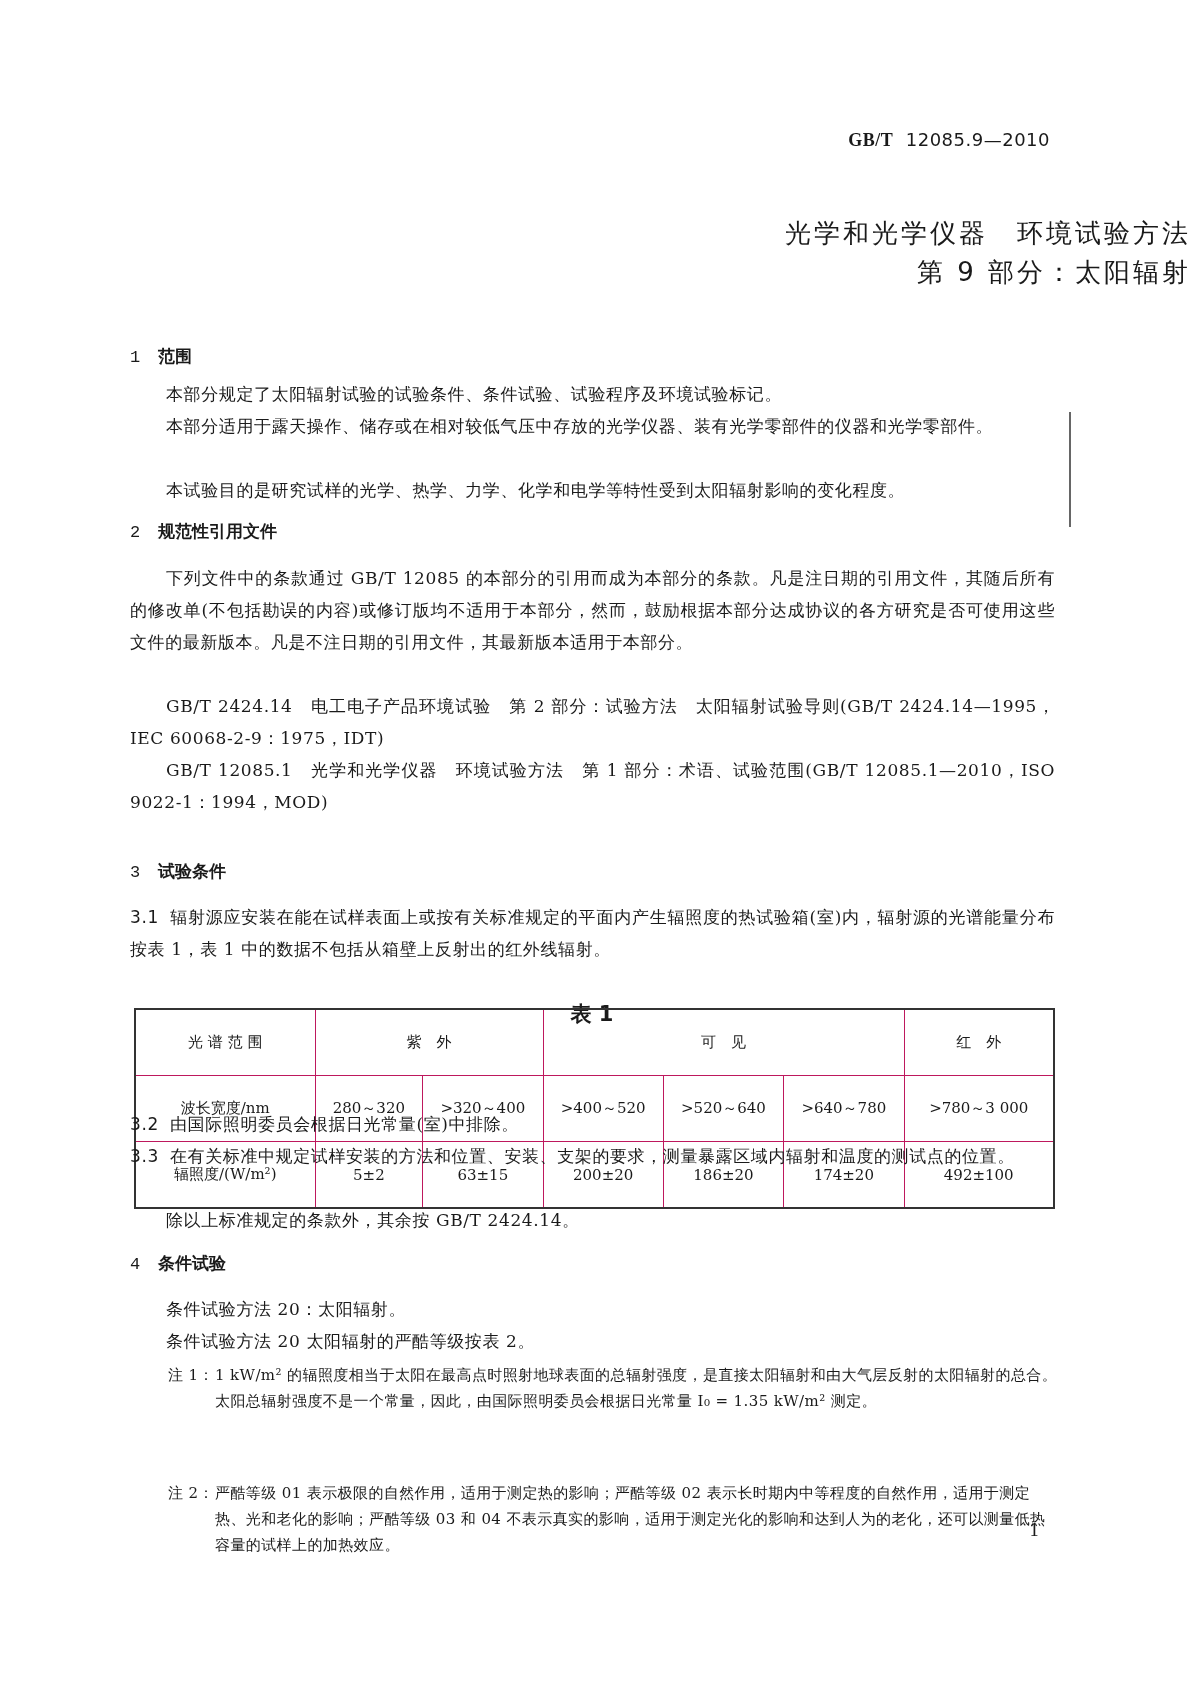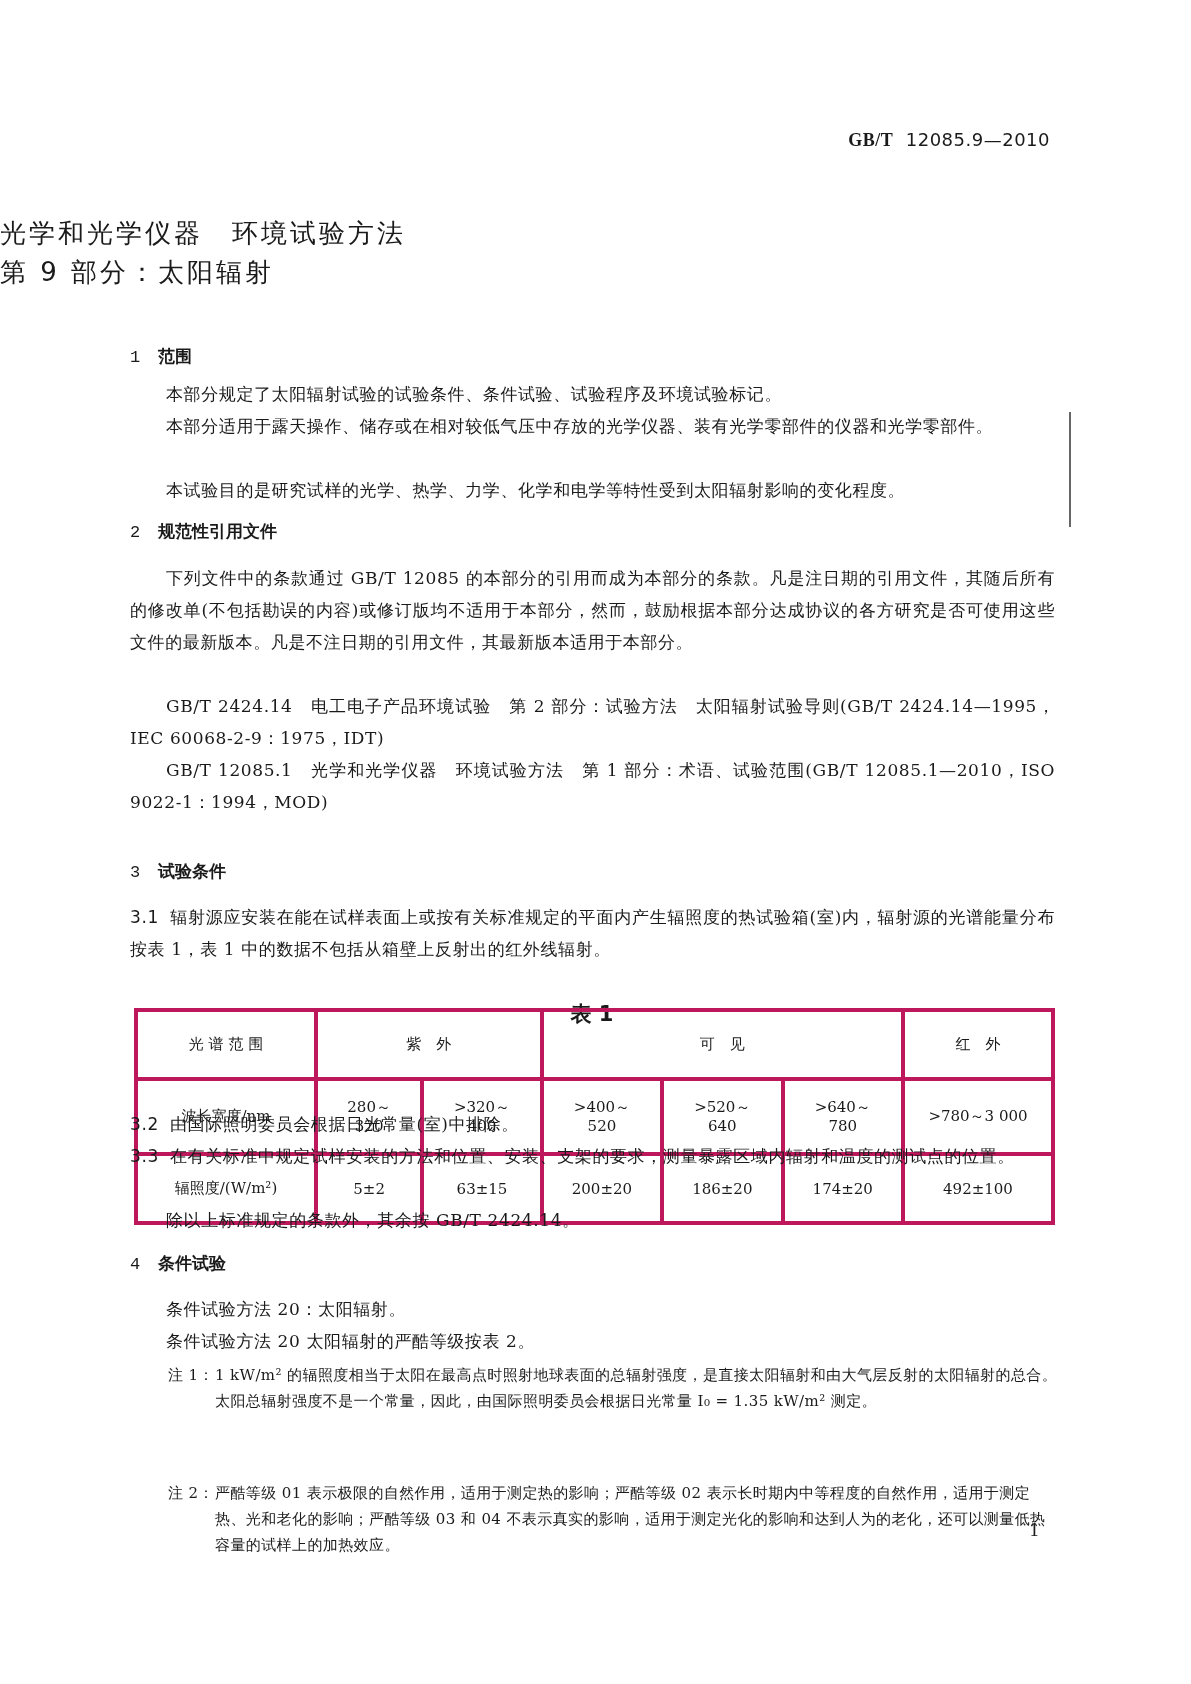--- a/index.html
+++ b/index.html
@@ -2,32 +2,32 @@
 <html><head>
 <meta charset="utf-8">
 <style>
   html,body{margin:0;padding:0;background:#fff;}
   body{width:1191px;height:1684px;position:relative;overflow:hidden;color:#1a1a1a;
        font-family:"DejaVu Serif","Liberation Serif",serif;}
   .abs{position:absolute;}
   .std{right:141px;top:129px;font-size:18px;letter-spacing:0.5px;}
   .std b{font-family:"Liberation Serif",serif;font-weight:bold;}
   .std span.num{font-family:"DejaVu Sans",sans-serif;}
-  .title{left:0;width:1191px;text-align:left;font-family:"DejaVu Sans",sans-serif;font-size:26px;letter-spacing:3px;}
+  .title{left:0;width:1191px;text-align:right;font-family:"DejaVu Sans",sans-serif;font-size:26px;letter-spacing:3px;}
   .h{left:130px;font-family:Liberation Mono, monospace;font-size:17px;font-weight:bold;}
   .h .n{display:inline-block;width:28px;font-weight:normal;}
   .p{left:130px;width:925px;font-size:17px;line-height:32px;letter-spacing:0.6px;text-align:justify;}
   .ind{text-indent:36px;}
   .clause{font-family:"DejaVu Sans",sans-serif;display:inline-block;width:40px;}
   .note{left:168px;width:890px;font-size:15px;line-height:26px;letter-spacing:0.4px;}
   .note .lbl{position:absolute;left:0;top:0;}
   .note .body{margin-left:47px;}
   .changebar{left:1069px;top:412px;width:2px;height:115px;background:#666;}
   table{border-collapse:collapse;font-size:15px;}
-  td{border:4px solid #be185d;text-align:center;height:31px;padding:17px;}
+  td{border:1px solid #be185d;text-align:center;height:31px;padding:17px;}
   .tbl{left:134px;top:1008px;width:921px;border:2px solid #333;}
   .caption{left:0;width:1184px;text-align:center;top:1000px;font-family:"DejaVu Sans",sans-serif;font-size:21px;font-weight:bold;}
   .pgnum{left:1029px;top:1520px;font-size:17px;}
 </style>
 </head>
 <body>
 
 <div class="abs std">
   <b>GB/T</b>&nbsp;
   <span class="num">12085.9—2010</span>

